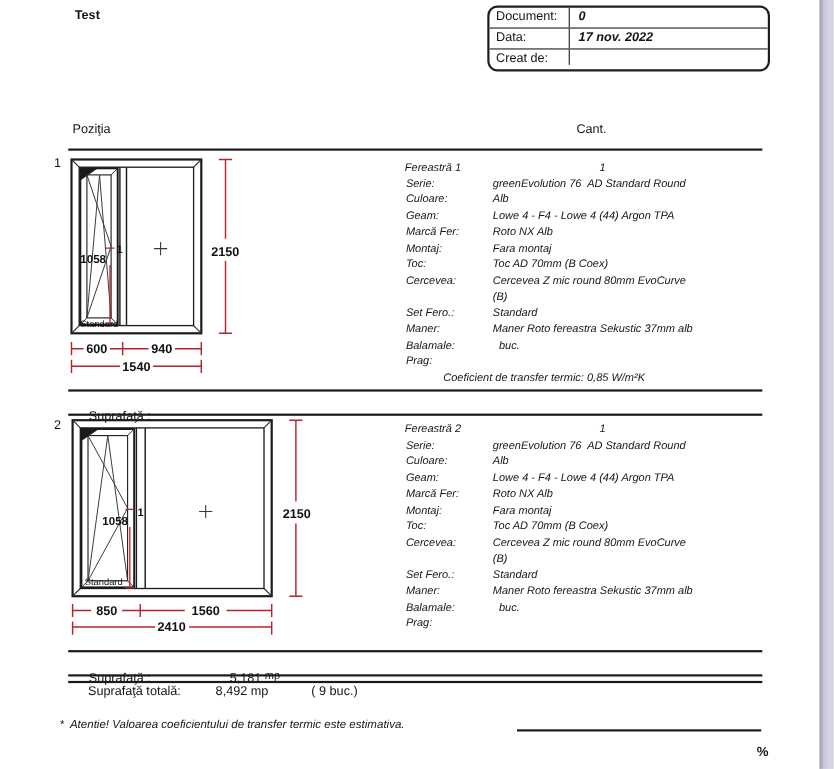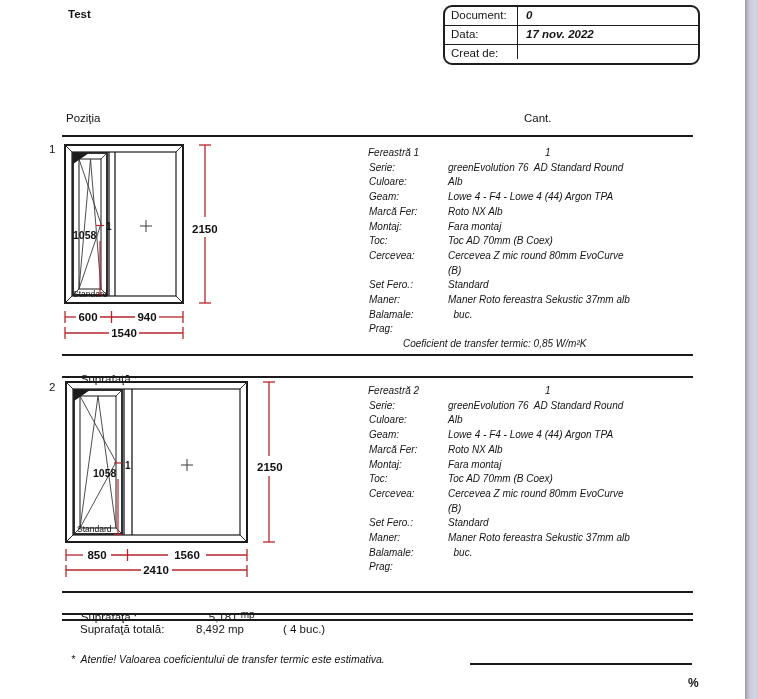--- a/index.html
+++ b/index.html
@@ -312,19 +312,19 @@
   <div class="abs txt" style="left:68px;top:596px;">
     <span>Suprafaţă :</span>
   </div>
   <div class="abs txt" style="left:196px;top:596px;">
     <span>5,181</span><span> </span><span class="unit-sup">mp</span>
   </div>
   <div class="dblline" style="top:613px;"></div>
 
   <div class="abs txt" style="left:68px;top:622px;margin-left:12px;">Suprafaţă totală:</div>
   <div class="abs txt" style="left:196px;top:622px;">8,492 mp</div>
-  <div class="abs txt" style="left:283px;top:622px;">( 4 buc.)</div>
-  <div class="abs note" style="left:71px;top:653px;">*  Atentie! Valoarea coeficientului de transfer termic este estimativa.</div>
+  <div class="abs txt" style="left:283px;top:622px;">( 9 buc.)</div>
+  <div class="abs note" style="left:54px;top:653px;">*  Atentie! Valoarea coeficientului de transfer termic este estimativa.</div>
 
   <div class="abs" style="left:470px;top:663px;width:222px;border-top:2px solid #1a1a1a;"></div>
   <div class="abs txt bold" style="left:688px;top:676px;font-size:12px;">%</div>
 
 </div>
 
 </body></html>

